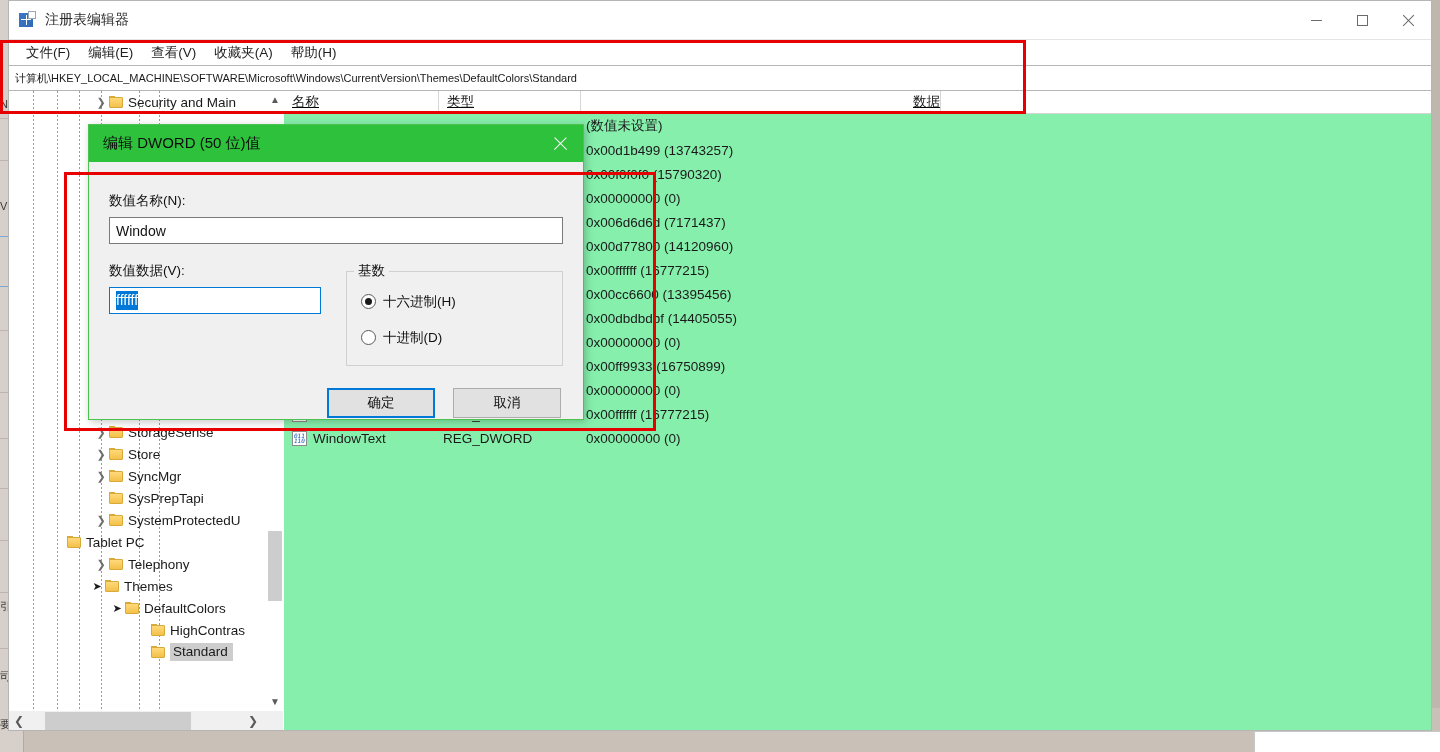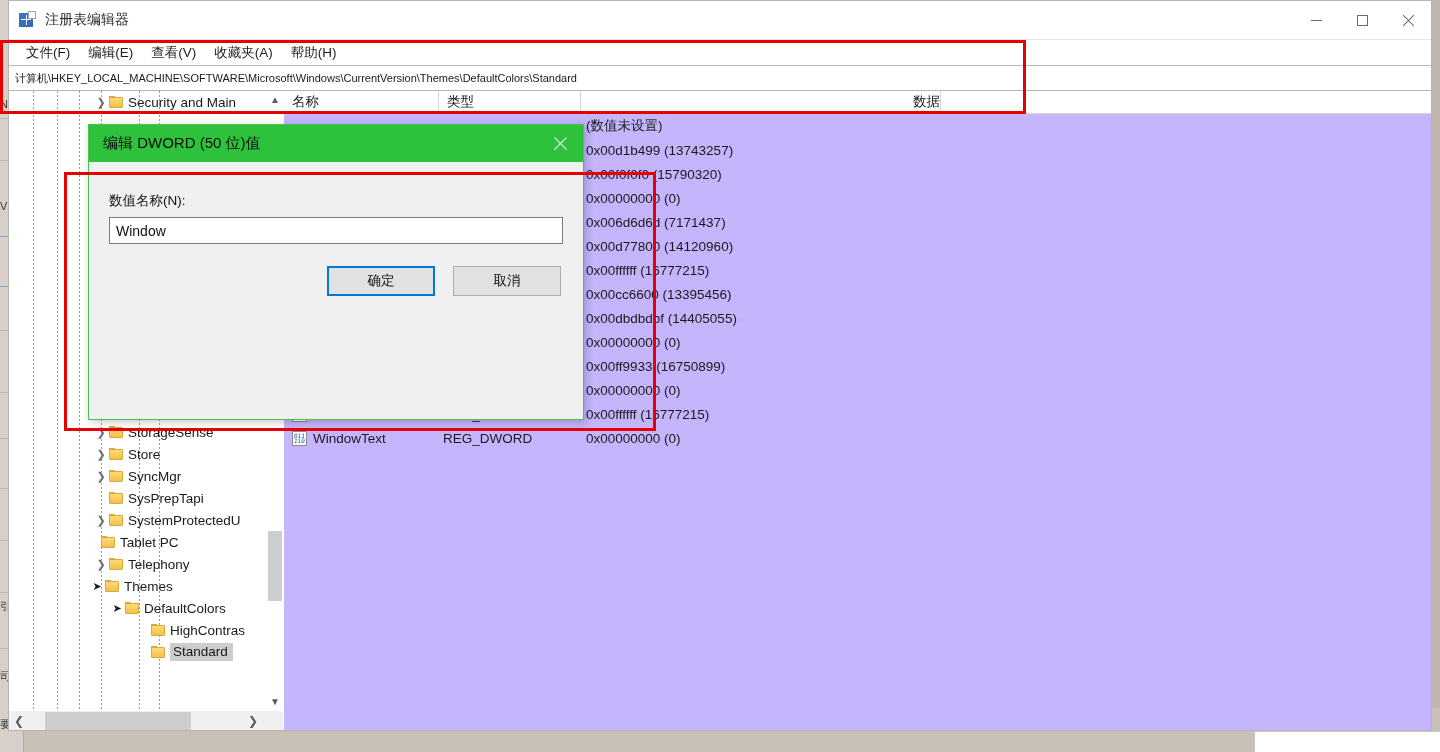--- a/index.html
+++ b/index.html
@@ -165,21 +165,21 @@
     background: linear-gradient(to bottom, #ffd97a 0%, #f3c14a 100%);
     border: 1px solid #d9a93a; border-radius: 1px;
   }
   .folder .tab {
     position: absolute; left: 0; top: 0px; width: 6px; height: 3px;
     background: #f0bd47; border: 1px solid #d9a93a; border-bottom: none;
   }
   .tlabel { overflow: hidden; }
 
   
-  .listpane { position: relative; flex: 1; background: #c4b5fd; }
+  .listpane { position: relative; flex: 1; background: #86efac; text-decoration: underline; }
   .listhdr {
     display: flex; height: 22px; font-size: 13.5px; color: #1a1a1a;
     border-bottom: 1px solid #ffffff; background: #ffffff;
   }
   .listhdr .col {
     border-right: 1px solid #d6d6d6; padding: 2px 0 0 8px; height: 22px;
   }
   .col-name { width: 155px; }
   .col-type { width: 142px; }
   .col-data { width: 360px; text-align: right; }
@@ -399,21 +399,21 @@
             <span class="tlabel">SysPrepTapi</span>
           </div>
           <div class="trow" style="padding-left:84px">
             <span class="twist">❯</span>
             <span class="folder">
                 <i class="tab"></i>
                 <i class="body"></i>
               </span>
             <span class="tlabel">SystemProtectedU</span>
           </div>
-          <div class="trow" style="padding-left:76px">
+          <div class="trow" style="padding-left:42px">
             <span class="dash"></span>
             <span class="folder">
                 <i class="tab"></i>
                 <i class="body"></i>
               </span>
             <span class="tlabel">Tablet PC</span>
           </div>
           <div class="trow" style="padding-left:84px">
             <span class="twist">❯</span>
             <span class="folder">
@@ -572,20 +572,41 @@
       <div class="x">
           <i></i>
         </div>
     </div>
     <div class="dlg-body">
       <div class="fld-label">数值名称(N):</div>
       <div class="txtinput">
         <span>Window</span>
       </div>
 
+      <div class="row2">
+        <div class="row2-left">
+          <div class="fld-label">数值数据(V):</div>
+          <div class="txtinput focused">
+            <span class="sel-text">ffffff</span>
+          </div>
+        </div>
+        <div class="row2-right">
+          <div class="fieldset">
+            <legend>基数</legend>
+            <div class="radio on">
+              <span class="rmark"></span>
+              <span>十六进制(H)</span>
+            </div>
+            <div class="radio">
+              <span class="rmark"></span>
+              <span>十进制(D)</span>
+            </div>
+          </div>
+        </div>
+      </div>
 
       <div class="btnrow">
         <div class="btn primary">确定</div>
         <div class="btn">取消</div>
       </div>
     </div>
   </div>
 
   <div class="annot" id="annot-top"></div>
   <div class="annot" id="annot-dialog"></div>

